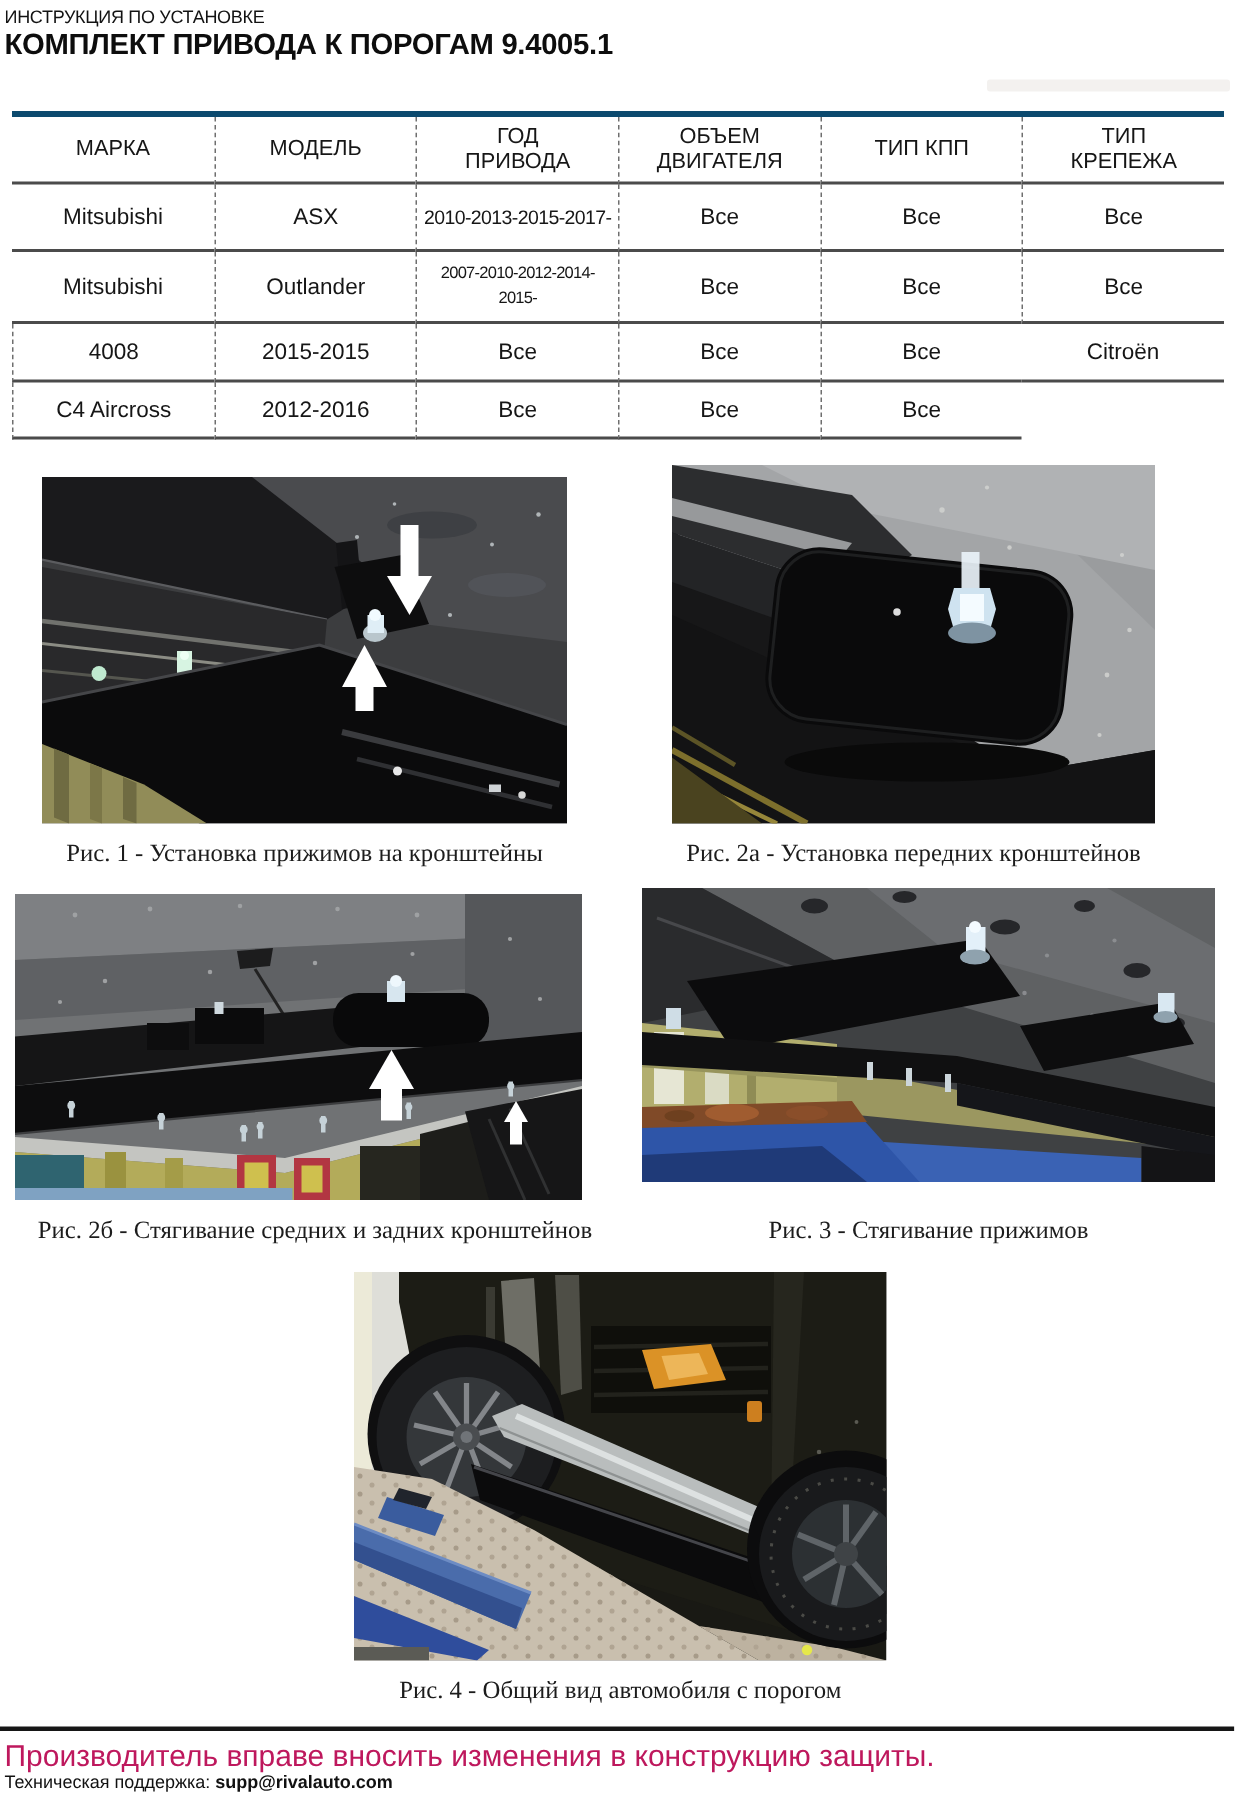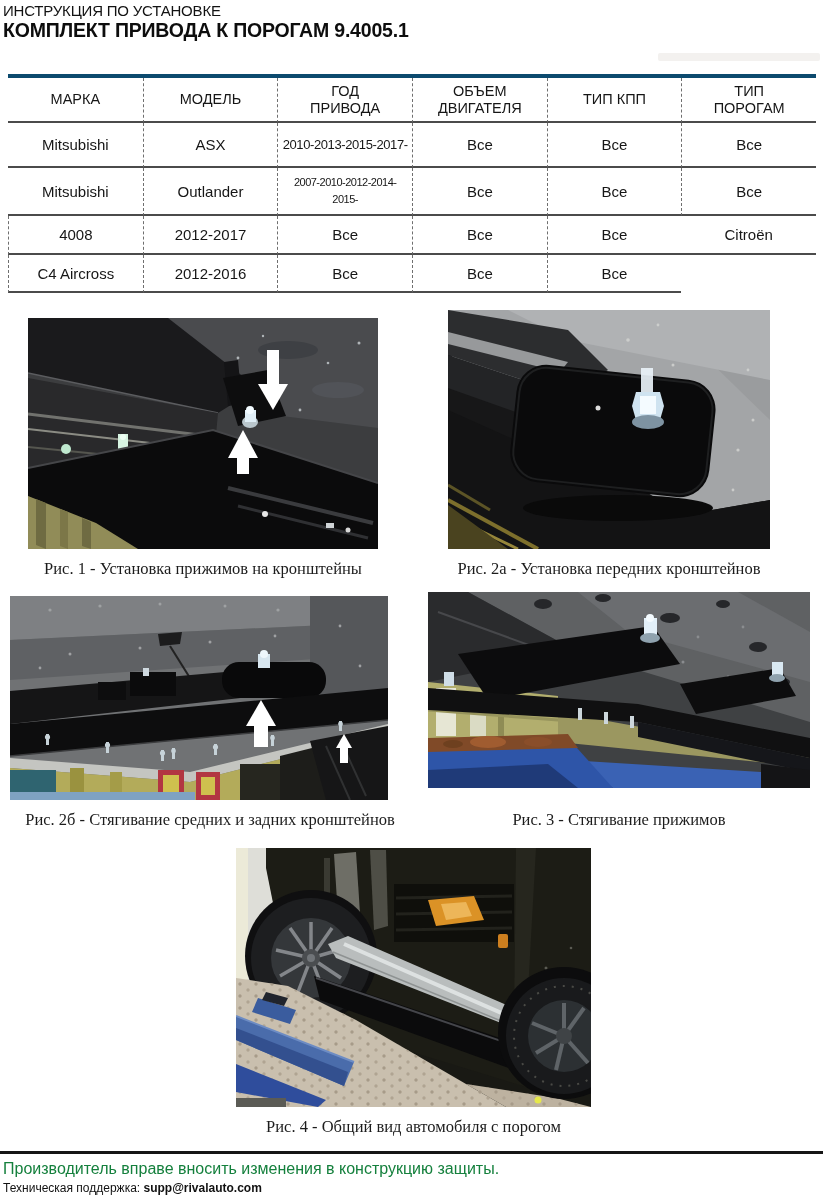--- a/index.html
+++ b/index.html
@@ -1,41 +1,41 @@
 <!DOCTYPE html>
 <html><head>
 <meta charset="utf-8">
 <style>
   * { margin:0; padding:0; box-sizing:border-box; }
   html,body { background:#ffffff; }
   body { font-family:"Liberation Sans", sans-serif; color:#141414; }
   .page { position:relative; width:823px; height:1200px; background:#fff; overflow:hidden; }
 
-  .title-1 { position:absolute; left:3px; top:2px; font-size:15px; line-height:18px; letter-spacing:-0.2px; color:#121212; }
+  .title-1 { position:absolute; left:3px; top:2px; font-size:12px; line-height:18px; letter-spacing:-0.2px; color:#121212; }
   .title-2 { position:absolute; left:3px; top:20px; font-size:19.5px; line-height:21px; font-weight:bold; letter-spacing:-0.2px; color:#0d0d0d; }
 
   .scan-artifact { position:absolute; left:658px; top:53px; width:162px; height:8px; background:#f3f1ef; border-radius:2px; }
 
   .spec-table { position:absolute; left:8px; top:74px; width:808px;
     display:grid; grid-template-columns:repeat(6,1fr);
     grid-template-rows:45px 45px 48px 39px 38px;
     border-top:4px solid #0c4a6e; }
   .cell { display:flex; align-items:center; justify-content:center; text-align:center;
     font-size:15px; line-height:17px; border-bottom:2px solid #4b4b4b; padding:2px 3px; color:#161616; }
   .cell.vline { border-left:1px dashed #6f6f6f; }
   .cell.hdr { white-space:pre-line; font-size:14.5px; }
   .cell.yr-mid { font-size:13px; letter-spacing:-0.4px;text-align:center; }
   .cell.yr-sm { font-size:11px; letter-spacing:-0.5px; }
 
   .fig { position:absolute; }
   .fig svg { display:block; width:100%; height:100%; }
   .caption { position:absolute; text-align:center; font-size:16.5px; color:#1c1c1c;font-family:Liberation Serif, serif; }
 
   .footer-rule { position:absolute; left:0; top:1151px; width:823px; height:3px; background:#161616; }
-  .foot-line1 { position:absolute; left:3px; top:1160px; font-size:16px; color:#15803d; }
+  .foot-line1 { position:absolute; left:3px; top:1160px; font-size:20px; color:#be185d; }
   .foot-line2 { position:absolute; left:3px; top:1181px; font-size:12px; color:#111; }
   .foot-line2 .email { font-weight:bold; }
 </style>
 </head>
 <body>
 
 <div class="page">
 
   <div class="title-1">ИНСТРУКЦИЯ ПО УСТАНОВКЕ</div>
   <div class="title-2">КОМПЛЕКТ ПРИВОДА К ПОРОГАМ 9.4005.1</div>
@@ -43,38 +43,38 @@
 
   <div class="spec-table">
     <div class="cell hdr">МАРКА</div>
     <div class="cell hdr vline">МОДЕЛЬ</div>
     <div class="cell hdr vline">ГОД
 ПРИВОДА</div>
     <div class="cell hdr vline">ОБЪЕМ
 ДВИГАТЕЛЯ</div>
     <div class="cell hdr vline">ТИП КПП</div>
     <div class="cell hdr vline">ТИП
-ПОРОГАМ</div>
+КРЕПЕЖА</div>
 
     <div class="cell">Mitsubishi</div>
     <div class="cell vline">ASX</div>
     <div class="cell vline yr-mid">2010-2013-2015-2017-</div>
     <div class="cell vline">Все</div>
     <div class="cell vline">Все</div>
     <div class="cell vline">Все</div>
 
     <div class="cell">Mitsubishi</div>
     <div class="cell vline">Outlander</div>
     <div class="cell vline yr-sm">2007-2010-2012-2014-2015-</div>
     <div class="cell vline">Все</div>
     <div class="cell vline">Все</div>
     <div class="cell vline">Все</div>
 
     <div class="cell vline">4008</div>
-    <div class="cell vline">2012-2017</div>
+    <div class="cell vline">2015-2015</div>
     <div class="cell vline">Все</div>
     <div class="cell vline">Все</div>
     <div class="cell vline">Все</div>
 
     <div class="cell">Citroën</div>
     <div class="cell vline">C4 Aircross</div>
     <div class="cell vline">2012-2016</div>
     <div class="cell vline">Все</div>
     <div class="cell vline">Все</div>
     <div class="cell vline">Все</div>

